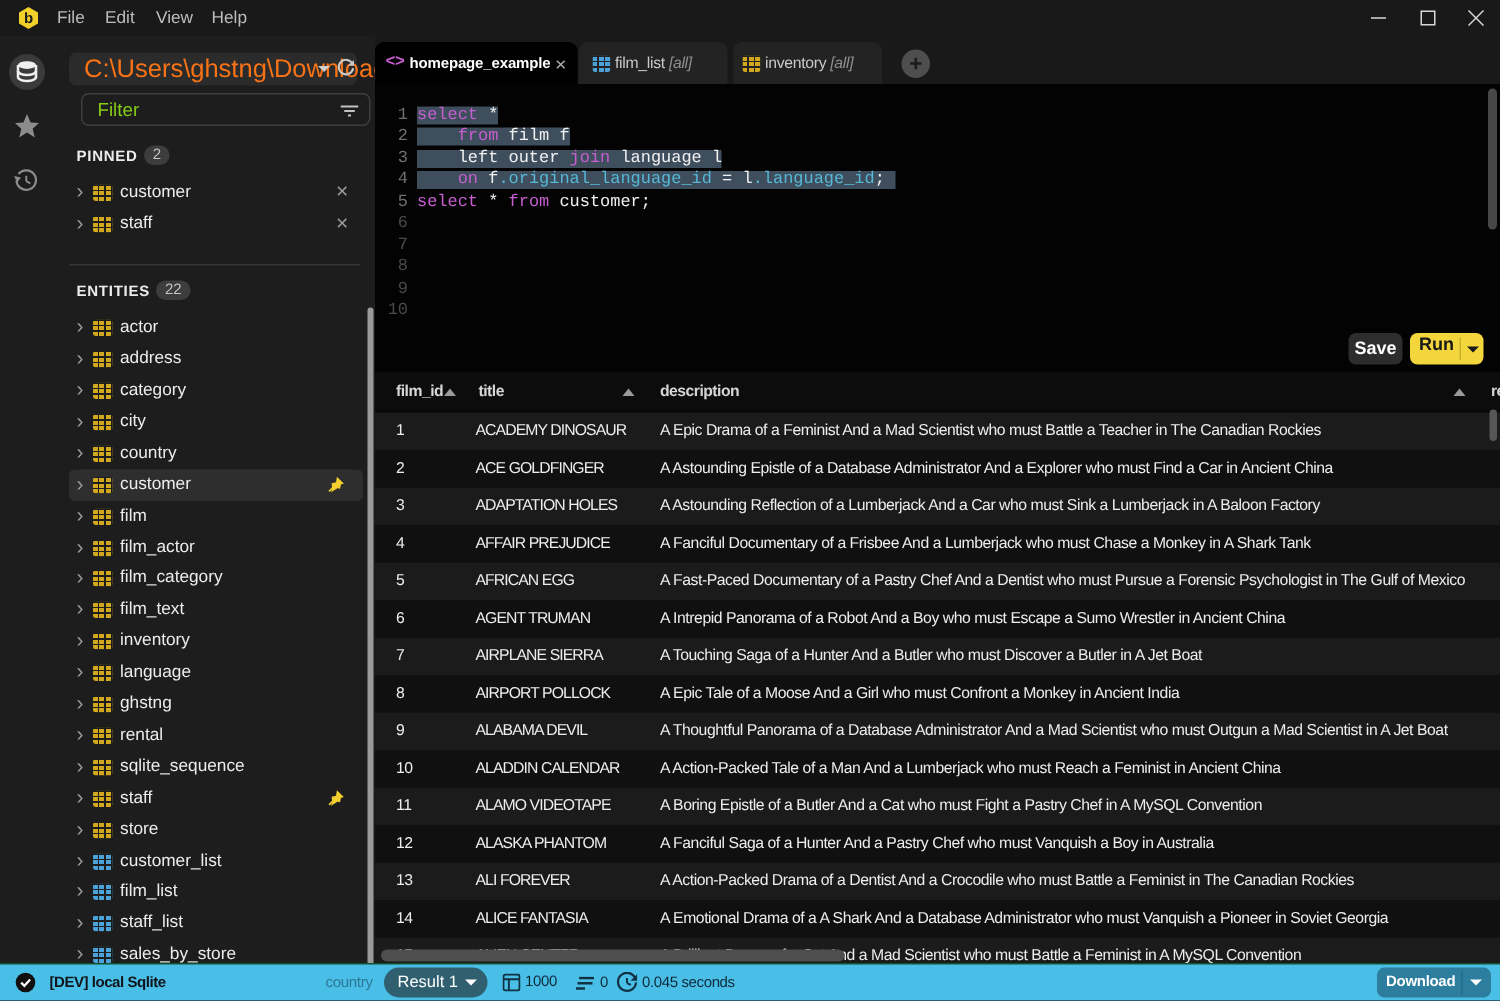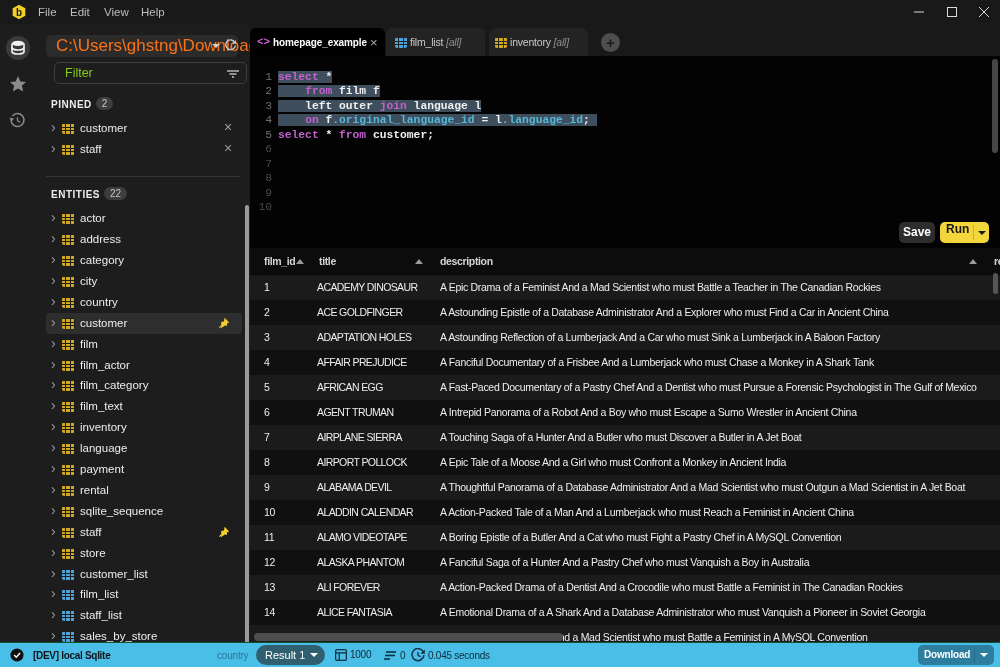--- a/index.html
+++ b/index.html
@@ -27,21 +27,21 @@
 #main{position:absolute;left:250px;top:24px;width:750px;height:618px;background:#030303}
 #tabbar{position:absolute;left:0;top:0;width:750px;height:32px;background:#191919}
 .tab{position:absolute;top:4px;height:28px;border-radius:6px 6px 0 0;font-size:10.5px;letter-spacing:-.2px;line-height:29px;color:#c9c9c9;white-space:nowrap;background:#232323}
 .tab.active{background:#000;color:#fff;font-weight:bold}
 .tab .all{font-style:italic;color:#8f8f8f}
 .ttico{position:absolute;top:9px;width:12px;height:11px;border-radius:2px}
 .ttico.b{background:repeating-linear-gradient(90deg,transparent 0 3.3px,#232323 3.3px 4.3px),repeating-linear-gradient(0deg,transparent 0 2.7px,#232323 2.7px 3.7px),#4ba3d9}
 .ttico.y{background:repeating-linear-gradient(90deg,transparent 0 3.3px,#232323 3.3px 4.3px),repeating-linear-gradient(0deg,transparent 0 2.7px,#232323 2.7px 3.7px),#d2a81f}
 #plusbtn{position:absolute;left:351px;top:9px;width:19px;height:19px;border-radius:50%;background:#4e4e4e;color:#191919;text-align:center;line-height:19px;font-size:15px;font-weight:bold}
 #editor{position:absolute;left:0;top:32px;width:750px;height:191px;background:#030303;color:#f0f0f0;font-family:"Liberation Mono",monospace;font-size:11.3px}
-.cline{position:absolute;left:28px;height:14.5px;line-height:14.5px;white-space:pre;font-weight:bold}
+.cline{position:absolute;left:28px;height:14.5px;line-height:14.5px;white-space:pre;font-weight:normal}
 .lnum{position:absolute;left:0;width:22px;text-align:right;height:14.5px;line-height:14.5px;color:#6f6f6f}
 .sel{background:#3e4e5c}
 .kw{color:#c75fd0}
 .cy{color:#55b8d8}
 #savebtn{position:absolute;left:649px;top:198px;width:36px;height:21px;background:#2d2d2d;border-radius:5px;color:#fff;text-align:center;line-height:21px;font-weight:bold;font-size:12px}
 #runbtn{position:absolute;left:690px;top:198px;width:49px;height:21px;background:#f2d63b;border-radius:5px;color:#191919;font-weight:bold;font-size:12px}
 #results{position:absolute;left:0;top:224px;width:750px;height:394px;background:#060606;overflow:hidden}
 .hcell{position:absolute;top:0;height:26px;line-height:26px;font-size:10.5px;letter-spacing:-.35px;font-weight:bold;color:#d6d6d6}
 .tri{position:absolute;width:0;height:0;border-left:4px solid transparent;border-right:4px solid transparent;border-bottom:5px solid #9a9a9a}
 .row{position:absolute;left:0;width:750px;height:25px;line-height:25px;font-size:10.5px;letter-spacing:-.3px;color:#ededed;white-space:nowrap;overflow:hidden}
@@ -193,21 +193,21 @@
       <span class="lbl">inventory</span>
     </div>
 <div class="item" style="top:414.1px">
       <span class="chev">›</span>
       <div class="tico y" style="left:26px;top:5px"></div>
       <span class="lbl">language</span>
     </div>
 <div class="item" style="top:435.0px">
       <span class="chev">›</span>
       <div class="tico y" style="left:26px;top:5px"></div>
-      <span class="lbl">payment</span>
+      <span class="lbl">ghstng</span>
     </div>
 <div class="item" style="top:455.9px">
       <span class="chev">›</span>
       <div class="tico y" style="left:26px;top:5px"></div>
       <span class="lbl">rental</span>
     </div>
 <div class="item" style="top:476.8px">
       <span class="chev">›</span>
       <div class="tico y" style="left:26px;top:5px"></div>
       <span class="lbl">sqlite_sequence</span>

